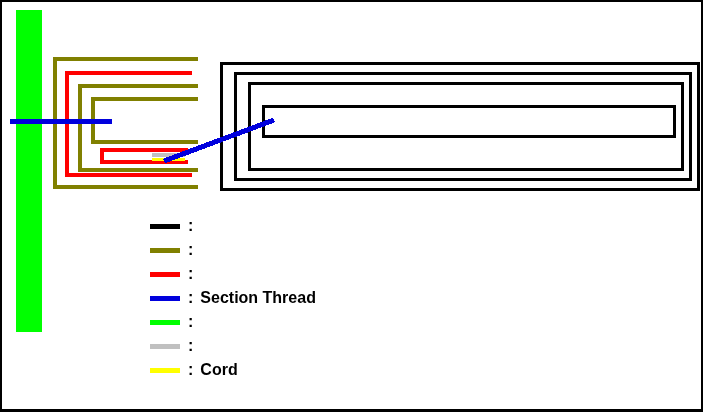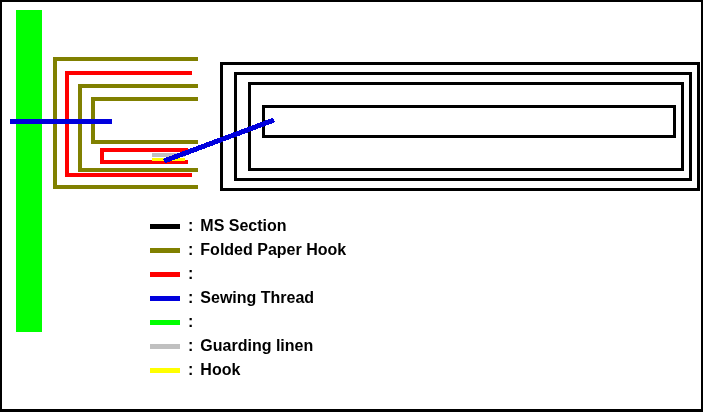--- a/index.html
+++ b/index.html
@@ -72,51 +72,48 @@
 
     <line x1="8" y1="119" x2="110" y2="119" stroke-width="5" stroke="#0000DD"></line>
     <line x1="162" y1="159" x2="272" y2="118" stroke-width="5" stroke="#0000DD"></line>
   </svg>
 
   <div class="legend">
 
     <div class="legend-row">
       <span class="swatch" style="background: rgb(0, 0, 0);"></span>
       <span class="sep">:</span>
-      <span class="lbl">MS Section</span>
     </div>
 
     <div class="legend-row">
       <span class="swatch" style="background: rgb(128, 128, 0);"></span>
       <span class="sep">:</span>
-      <span class="lbl">Folded Paper Hook</span>
     </div>
 
     <div class="legend-row">
       <span class="swatch" style="background: rgb(255, 0, 0);"></span>
       <span class="sep">:</span>
     </div>
 
     <div class="legend-row">
       <span class="swatch" style="background: rgb(0, 0, 221);"></span>
       <span class="sep">:</span>
-      <span class="lbl">Sewing Thread</span>
+      <span class="lbl">Section Thread</span>
     </div>
 
     <div class="legend-row">
       <span class="swatch" style="background: rgb(0, 255, 0);"></span>
       <span class="sep">:</span>
     </div>
 
     <div class="legend-row">
       <span class="swatch" style="background: rgb(192, 192, 192);"></span>
       <span class="sep">:</span>
-      <span class="lbl">Guarding linen</span>
     </div>
 
     <div class="legend-row">
       <span class="swatch" style="background: rgb(255, 255, 0);"></span>
       <span class="sep">:</span>
-      <span class="lbl">Hook</span>
+      <span class="lbl">Cord</span>
     </div>
 
   </div>
 </div>
 
 </body></html>

